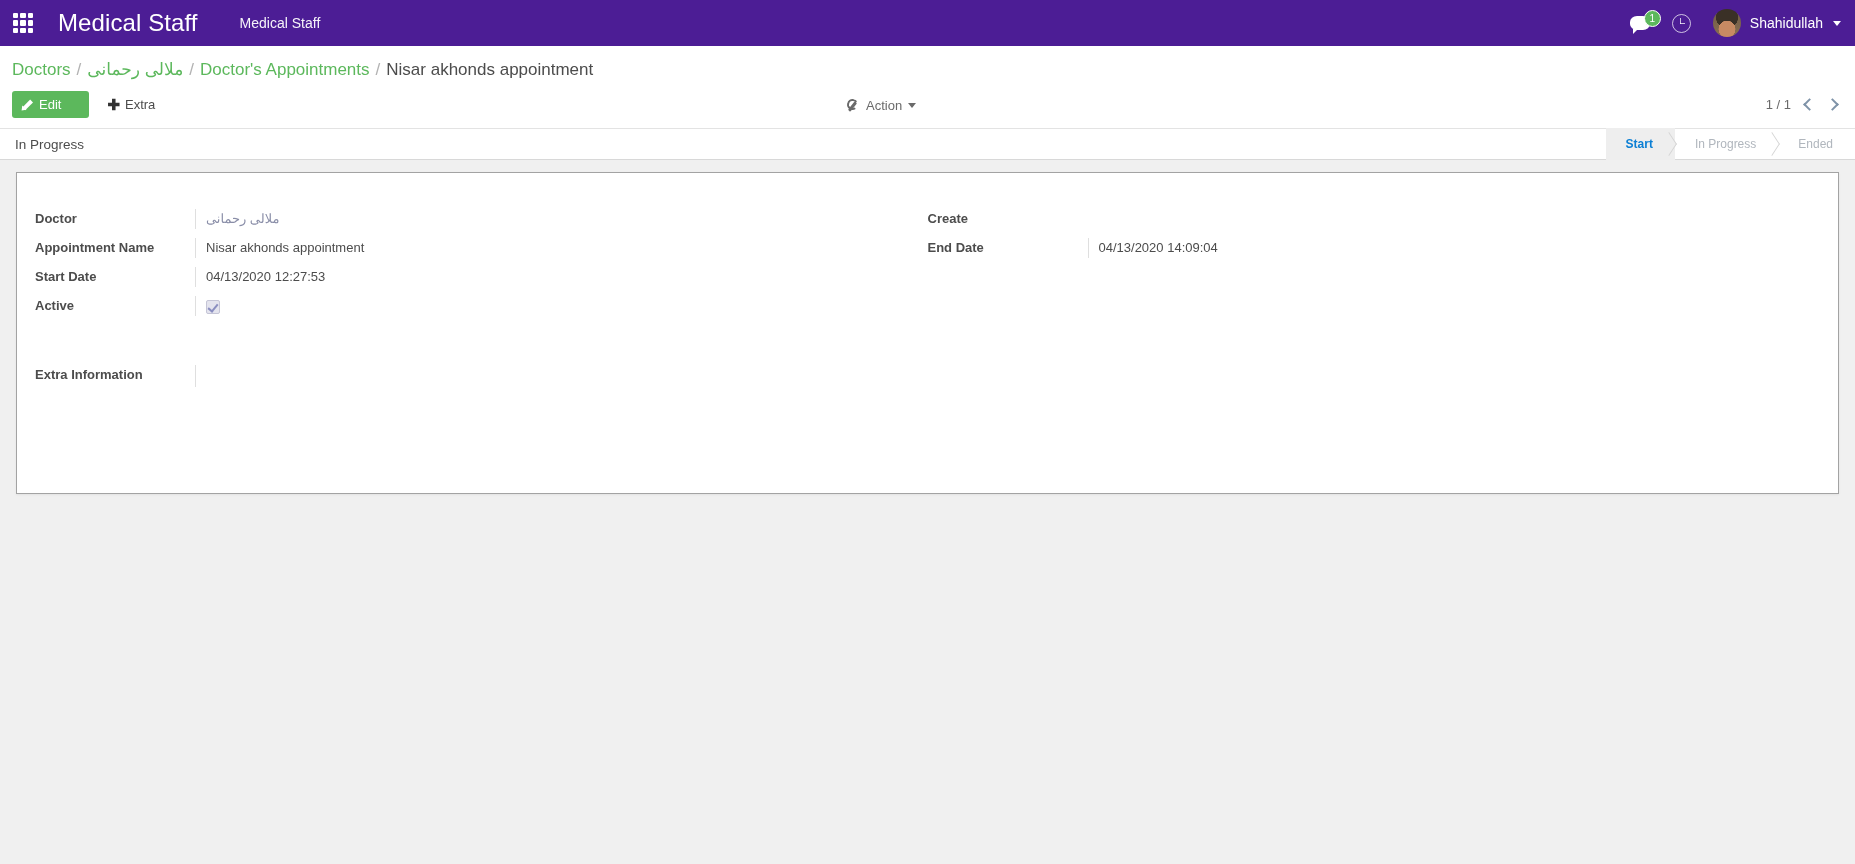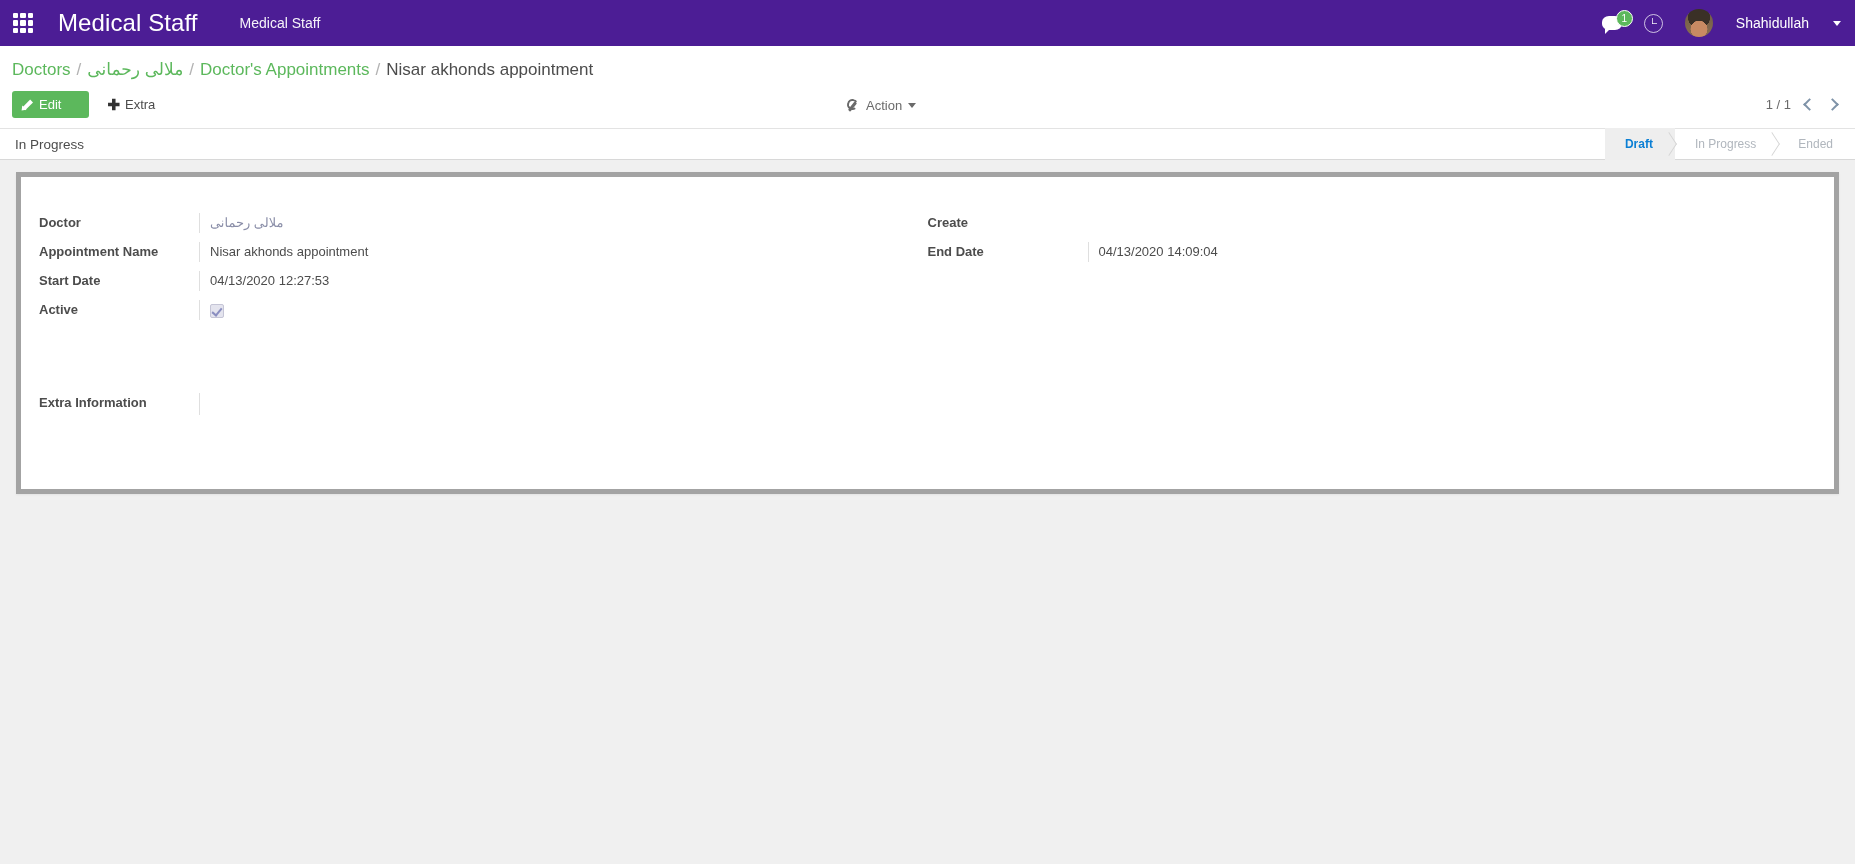--- a/index.html
+++ b/index.html
@@ -91,21 +91,21 @@
   .clock-icon::before {
     content: "";
     position: absolute; left: 7px; top: 3px;
     width: 1.6px; height: 6px; background: rgba(255,255,255,.72);
   }
   .clock-icon::after {
     content: "";
     position: absolute; left: 7px; top: 8px;
     width: 5px; height: 1.6px; background: rgba(255,255,255,.72);
   }
-  .user-box { display: flex; align-items: center; gap: 23px; cursor: pointer; }
+  .user-box { display: flex; align-items: center; gap: 9px; cursor: pointer; }
   .avatar {
     width: 28px; height: 28px;
     border-radius: 50%;
     background:
       radial-gradient(circle at 50% 72%, #c88a63 0%, #c88a63 34%, transparent 35%),
       radial-gradient(circle at 50% 30%, #3a3026 0%, #3a3026 45%, transparent 46%),
       linear-gradient(#6d5a45, #8a6e52);
     overflow: hidden;
     flex: none;
   }
@@ -306,27 +306,26 @@
   .stage:last-child .arrow-r { display: none; }
 
   
   .sheet-bg {
     background: #f0f0f0;
     padding: 12px 16px 0 16px;
     height: calc(864px - 46px - 52px - 36px - 32px);
   }
   .sheet {
     background: #ffffff;
-    border: 5px solid #a3a3a3;
+    border: 1px solid #a3a3a3;
     box-shadow: 0 1px 2px rgba(0,0,0,.06);
     height: 322px;
     padding: 36px 18px 0 18px;
     display: flex;
     flex-direction: column;
-    gap: 24px;
   }
   .form-grid {
     display: flex;
     gap: 0;
   }
   .form-col { width: 50%; }
   .form-row {
     display: flex;
     align-items: flex-start;
     margin-bottom: 7px;
@@ -436,21 +435,21 @@
     <span class="pager-count">1 / 1</span>
     <span class="chev prev"></span>
     <span class="chev next"></span>
   </div>
 </div>
 
 <div class="status-line">
   <span class="status-title">In Progress</span>
   <div class="statusbar">
     <div class="stage active">
-      <span>Draft</span>
+      <span>Start</span>
       <span class="arrow-r"></span>
     </div>
     <div class="stage">
       <span>In Progress</span>
       <span class="arrow-r"></span>
     </div>
     <div class="stage">
       <span>Ended</span>
 
     </div>

